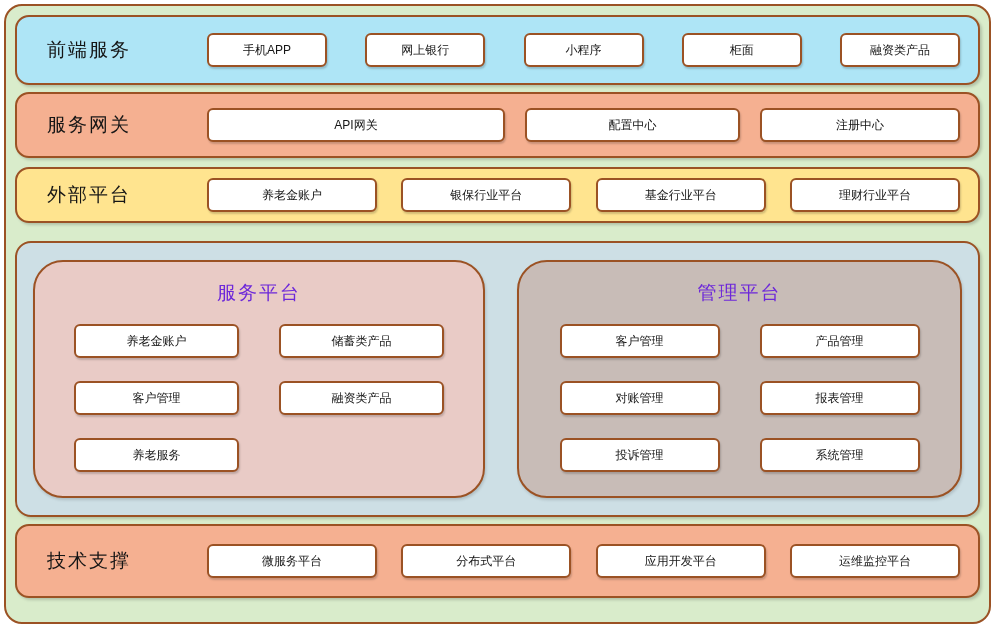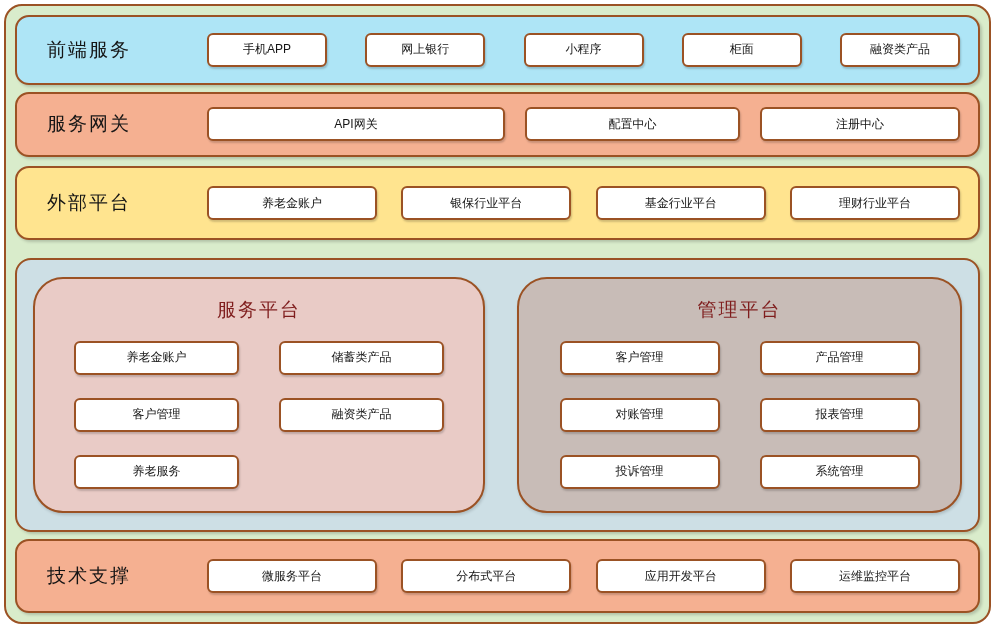--- a/index.html
+++ b/index.html
@@ -49,21 +49,21 @@
     display: flex;
     align-items: center;
     justify-content: center;
     font-size: 12px;
     color: #151515;
     box-shadow: 1px 2px 2px rgba(0,0,0,0.18);
     padding: 0 8px;
   }
   .band-frontend { height: 70px; background: #aee5f6; margin-bottom: 7px; }
   .band-gateway  { height: 66px; background: #f5b091; margin-bottom: 9px; }
-  .band-external { height: 74px; background: #ffe48f; margin-bottom: 18px; }
+  .band-external { height: 56px; background: #ffe48f; margin-bottom: 18px; }
   .band-support  { height: 74px; background: #f5b091; }
 
   .w120 { width: 120px; }
   .w250 { width: 298px; }
   .w215 { width: 215px; }
   .w200 { width: 200px; }
   .w170 { width: 170px; }
 
   .middle {
     height: 276px;
@@ -80,21 +80,21 @@
     border: 2px solid #9b5224;
     border-radius: 30px;
     padding-top: 18px;
     box-shadow: 1px 2px 3px rgba(0,0,0,0.15);
   }
   .panel-service { background: #e9cbc6; width: 452px; }
   .panel-management { background: #c8bcb7; flex: 1; }
   .panel-title {
     text-align: center;
     font-size: 19px;
-    color: #7f1d1d;
+    color: #6d28d9;
     letter-spacing: 2px;
     margin-bottom: 18px;
   }
   .panel-grid {
     display: grid;
     grid-template-columns: repeat(2, 165px);
     justify-content: center;
     column-gap: 40px;
     row-gap: 23px;
   }

